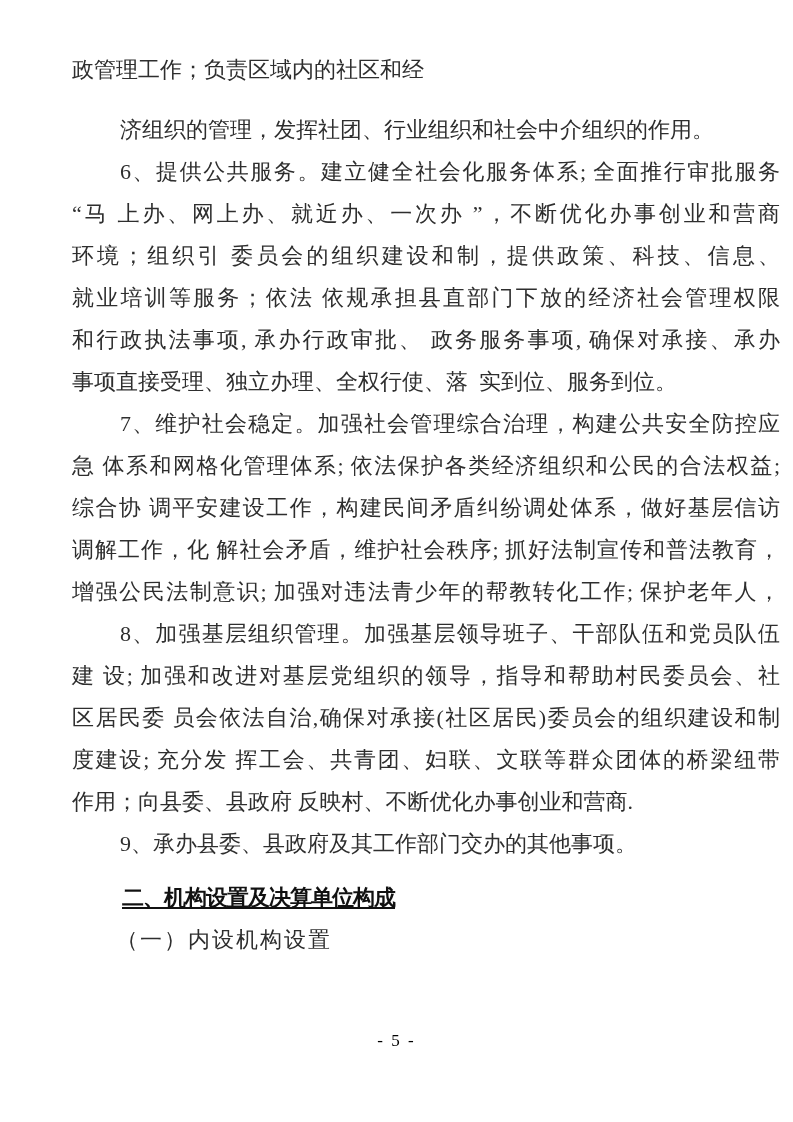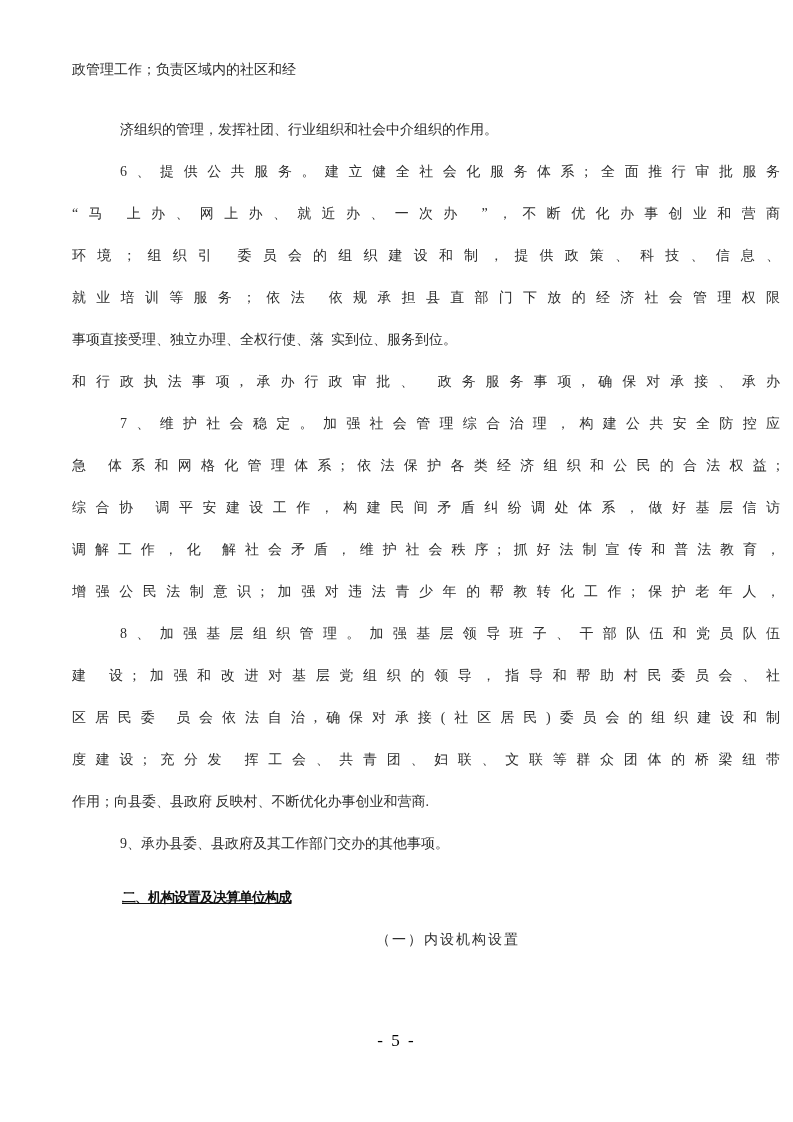--- a/index.html
+++ b/index.html
@@ -14,21 +14,21 @@
     margin: 0 auto;
     background: #ffffff;
     overflow: hidden;
     font-family: "Liberation Serif", "DejaVu Serif", serif;
   }
   .textblock {
     position: absolute;
     left: 72px;
     top: 49px;
     width: 708px;
-    font-size: 14px;
+    font-size: 22px;
     line-height: 42px;
   }
   .line {
     min-height: 42px;
     white-space: pre;        
   }
   .line.just {
     white-space: normal;
     text-align: justify;
     text-align-last: justify;
@@ -42,21 +42,20 @@
   .line.heading {
     margin-top: 12px;
     font-weight: 700;
     letter-spacing: -1px;
     text-indent: 50px;
     text-decoration: underline;
   }
   .line.subheading {
     letter-spacing: 2px;
     text-indent: 44px;
-    text-align: center;
   }
   .footer {
     position: absolute;
     top: 1031px;
     left: 0;
     width: 793px;
     text-align: center;
     font-size: 17px;
     letter-spacing: 2px;
   }
@@ -65,22 +64,22 @@
 <body>
 
 <div class="page" style="background: rgb(255, 255, 255);">
   <div class="textblock" id="textblock" style="color: rgb(46, 46, 46);">
       <div class="line">政管理工作；负责区域内的社区和经</div>
       <div class="line ind gap">济组织的管理，发挥社团、行业组织和社会中介组织的作用。</div>
       <div class="line just ind">6、提供公共服务。建立健全社会化服务体系; 全面推行审批服务</div>
       <div class="line just">“马  上办、网上办、就近办、一次办 ”，不断优化办事创业和营商</div>
       <div class="line just">环境；组织引  委员会的组织建设和制，提供政策、科技、信息、</div>
       <div class="line just">就业培训等服务；依法  依规承担县直部门下放的经济社会管理权限</div>
+      <div class="line just">和行政执法事项, 承办行政审批、 政务服务事项, 确保对承接、承办</div>
       <div class="line">事项直接受理、独立办理、全权行使、落  实到位、服务到位。</div>
-      <div class="line just">和行政执法事项, 承办行政审批、 政务服务事项, 确保对承接、承办</div>
       <div class="line just ind">7、维护社会稳定。加强社会管理综合治理，构建公共安全防控应</div>
       <div class="line just">急 体系和网格化管理体系; 依法保护各类经济组织和公民的合法权益;</div>
       <div class="line just">综合协 调平安建设工作，构建民间矛盾纠纷调处体系，做好基层信访</div>
       <div class="line just">调解工作，化 解社会矛盾，维护社会秩序; 抓好法制宣传和普法教育，</div>
       <div class="line just">增强公民法制意识;  加强对违法青少年的帮教转化工作; 保护老年人，</div>
       <div class="line just ind">8、加强基层组织管理。加强基层领导班子、干部队伍和党员队伍</div>
       <div class="line just">建 设; 加强和改进对基层党组织的领导，指导和帮助村民委员会、社</div>
       <div class="line just">区居民委 员会依法自治,确保对承接(社区居民)委员会的组织建设和制</div>
       <div class="line just">度建设; 充分发 挥工会、共青团、妇联、文联等群众团体的桥梁纽带</div>
       <div class="line">作用；向县委、县政府 反映村、不断优化办事创业和营商.</div>

